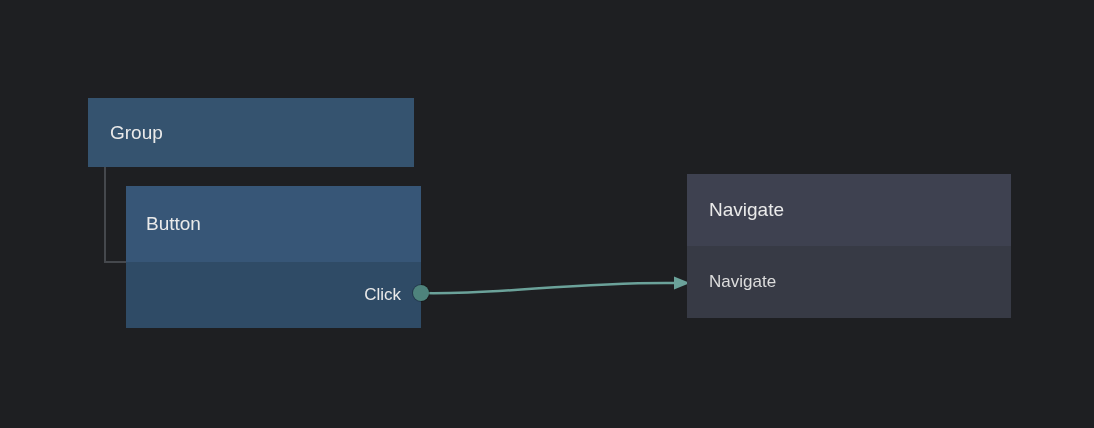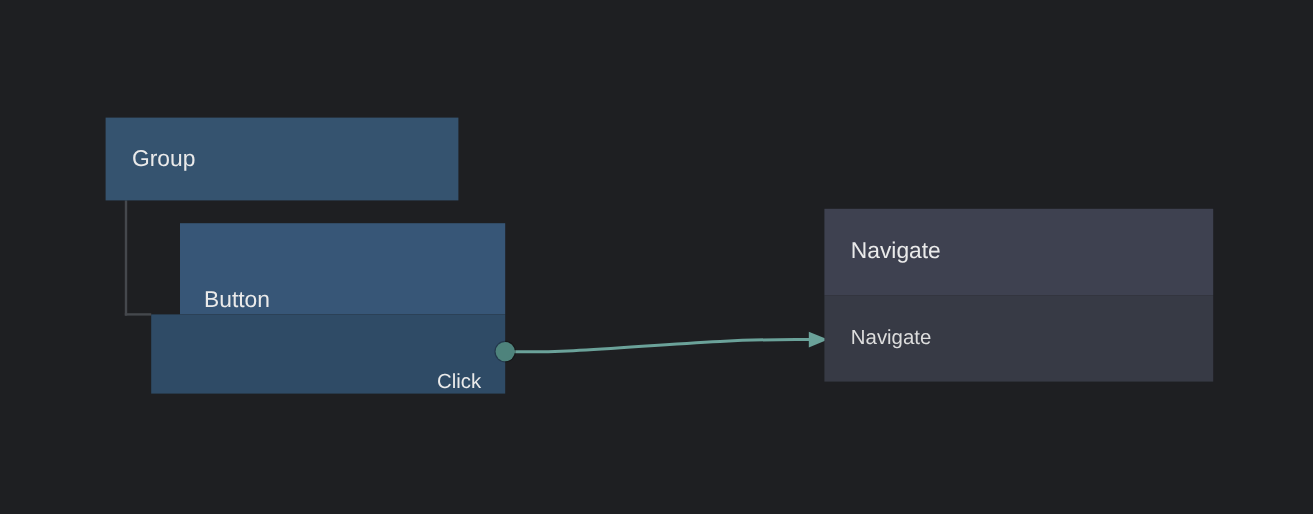--- a/index.html
+++ b/index.html
@@ -17,50 +17,49 @@
   }
   .node {
     position: absolute;
     color: #eaeaea;
     box-sizing: border-box;
   }
   
   .group-node {
     left: 88px;
     top: 98px;
-    width: 294px;
+    width: 326px;
     height: 69px;
     background: #35536f;
     display: flex;
     align-items: center;
     padding-left: 22px;
     font-size: 19px;
   }
   
   .button-node {
     left: 126px;
     top: 186px;
     width: 295px;
     height: 142px;
   }
   .button-header {
     height: 76px;
     background: #375677;
     display: flex;
-    align-items: flex-end;
+    align-items: center;
     padding-left: 20px;
     font-size: 19px;
     box-sizing: border-box;
-    margin-left: 24px;
   }
   .button-body {
     height: 66px;
     background: #2f4b66;
     display: flex;
-    align-items: flex-end;
+    align-items: center;
     justify-content: flex-end;
     padding-right: 20px;
     font-size: 17px;
     box-sizing: border-box;
   }
   .port {
     position: absolute;
     left: 287px;
     top: 99px;
     width: 16px;

